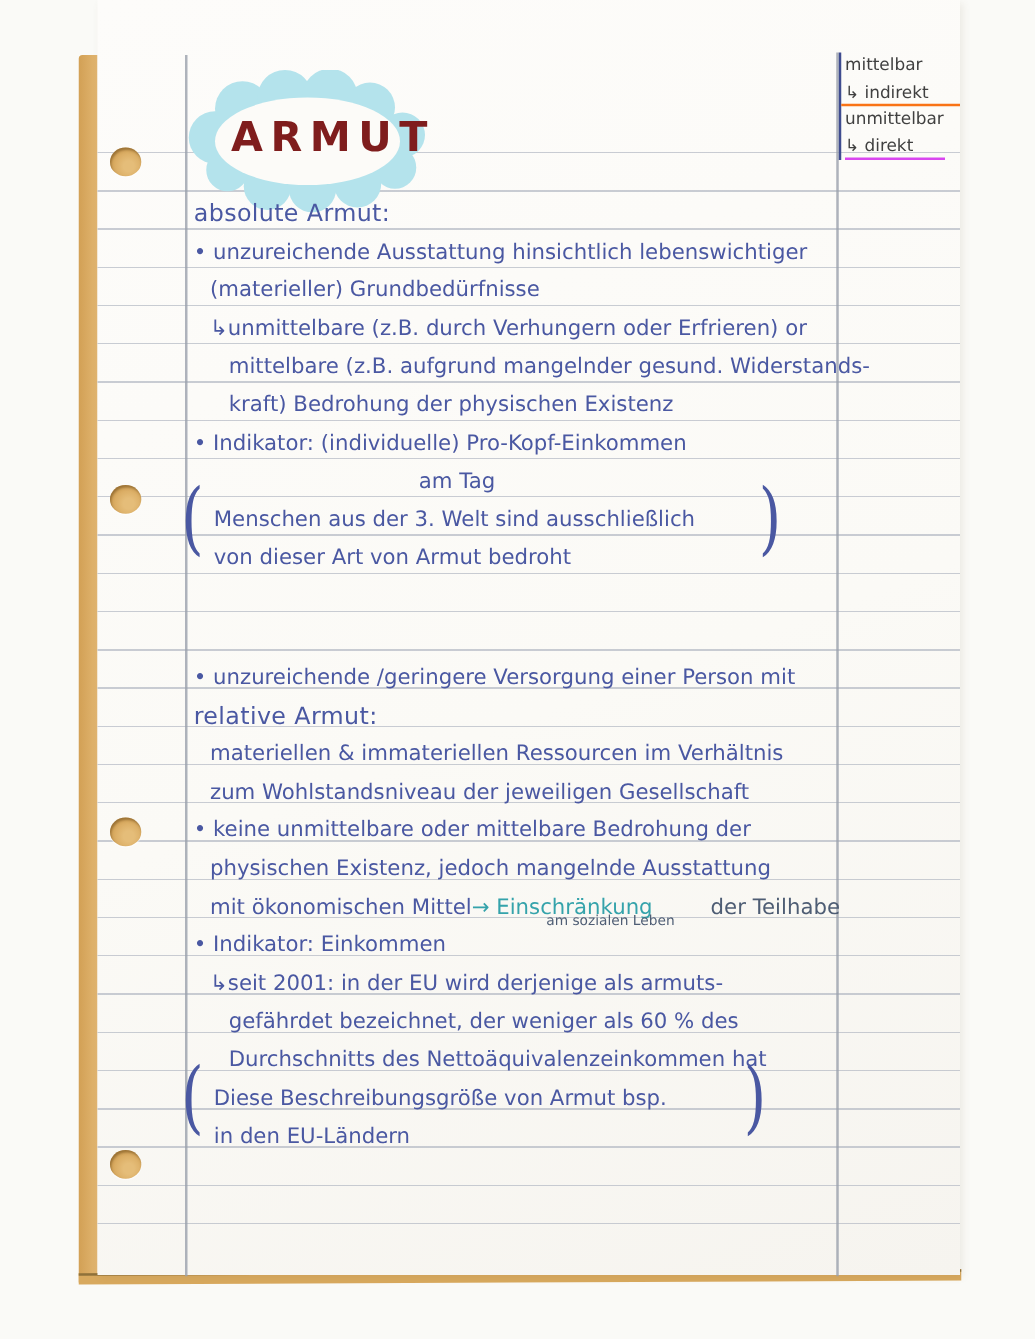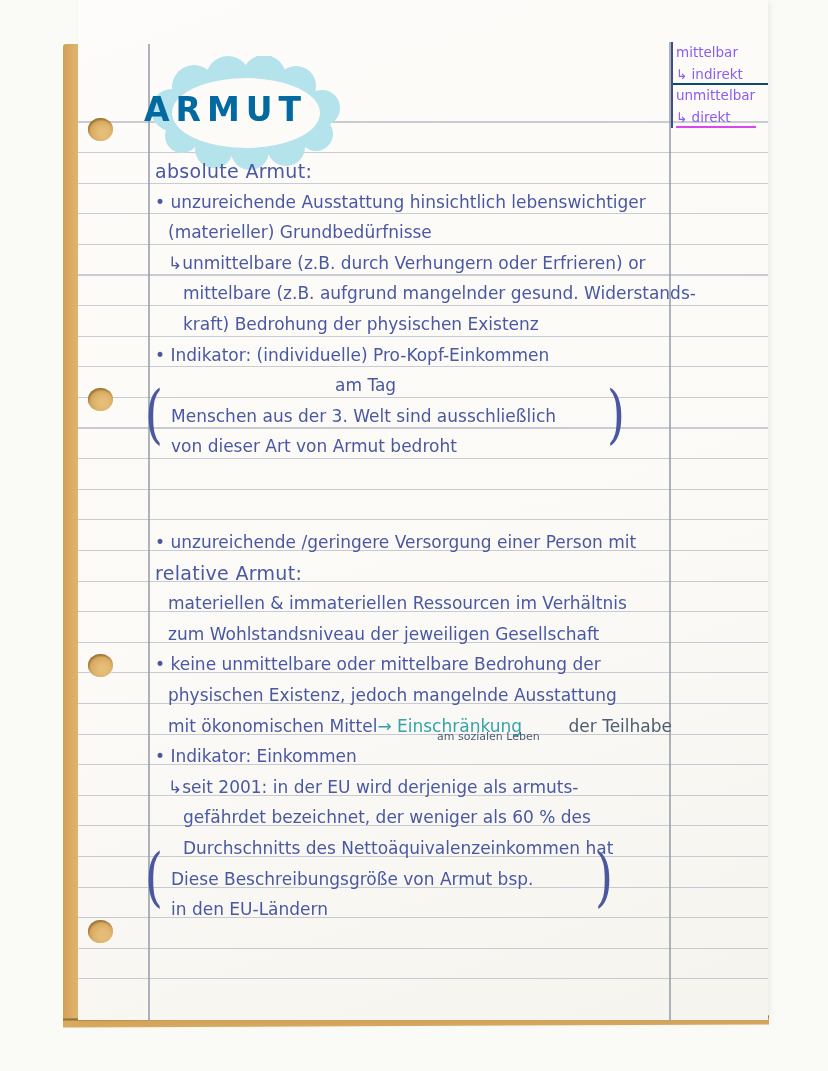--- a/index.html
+++ b/index.html
@@ -46,34 +46,34 @@
     position:absolute; left:88px; width:25px; height:23px; border-radius:50%;
     background:radial-gradient(circle at 60% 65%, #e5bd79 20%, #d5a458 70%, #c08f45 100%);
     box-shadow:inset 1px 2px 2px rgba(110,75,25,.55), 0 1px 1px rgba(255,255,255,.8);
   }
 
   
   .title-wrap { position:absolute; left:144px; top:56px; width:204px; height:114px; }
   .title-wrap svg { position:absolute; inset:0; }
   .page-title {
     position:absolute; left:0; top:34px; width:100%;
-    text-align:left;
+    text-align:right;
     font-size:33px; font-weight:bold; letter-spacing:6px;
-    color:#0369a1;
+    color:#7f1d1d;
   }
 
   
   .margin-notes {
     position:absolute; left:671px; top:42px; width:97px;
     border-left:2px solid #3f4c8f;
-    color:#8b5cf6; font-size:13.5px; line-height:21.5px;
+    color:#404040; font-size:13.5px; line-height:21.5px;
     padding-left:3px; white-space:nowrap;
   }
   .margin-notes .mn { height:21.5px; }
-  .margin-notes .rule-full { border-bottom:2px solid #0c4a6e; margin-left:-3px; padding-left:3px; }
+  .margin-notes .rule-full { border-bottom:2px solid #f97316; margin-left:-3px; padding-left:3px; }
   .margin-notes .rule-short { border-bottom:2px solid #d946ef; width:80px; }
 
   
   .notes {
     position:absolute; left:155px; width:540px;
     color:#4a58a2; font-size:17px; line-height:30.6px;
     white-space:nowrap;
   }
   .sec-a { top:156px; }
   .sec-b { top:527px; }

